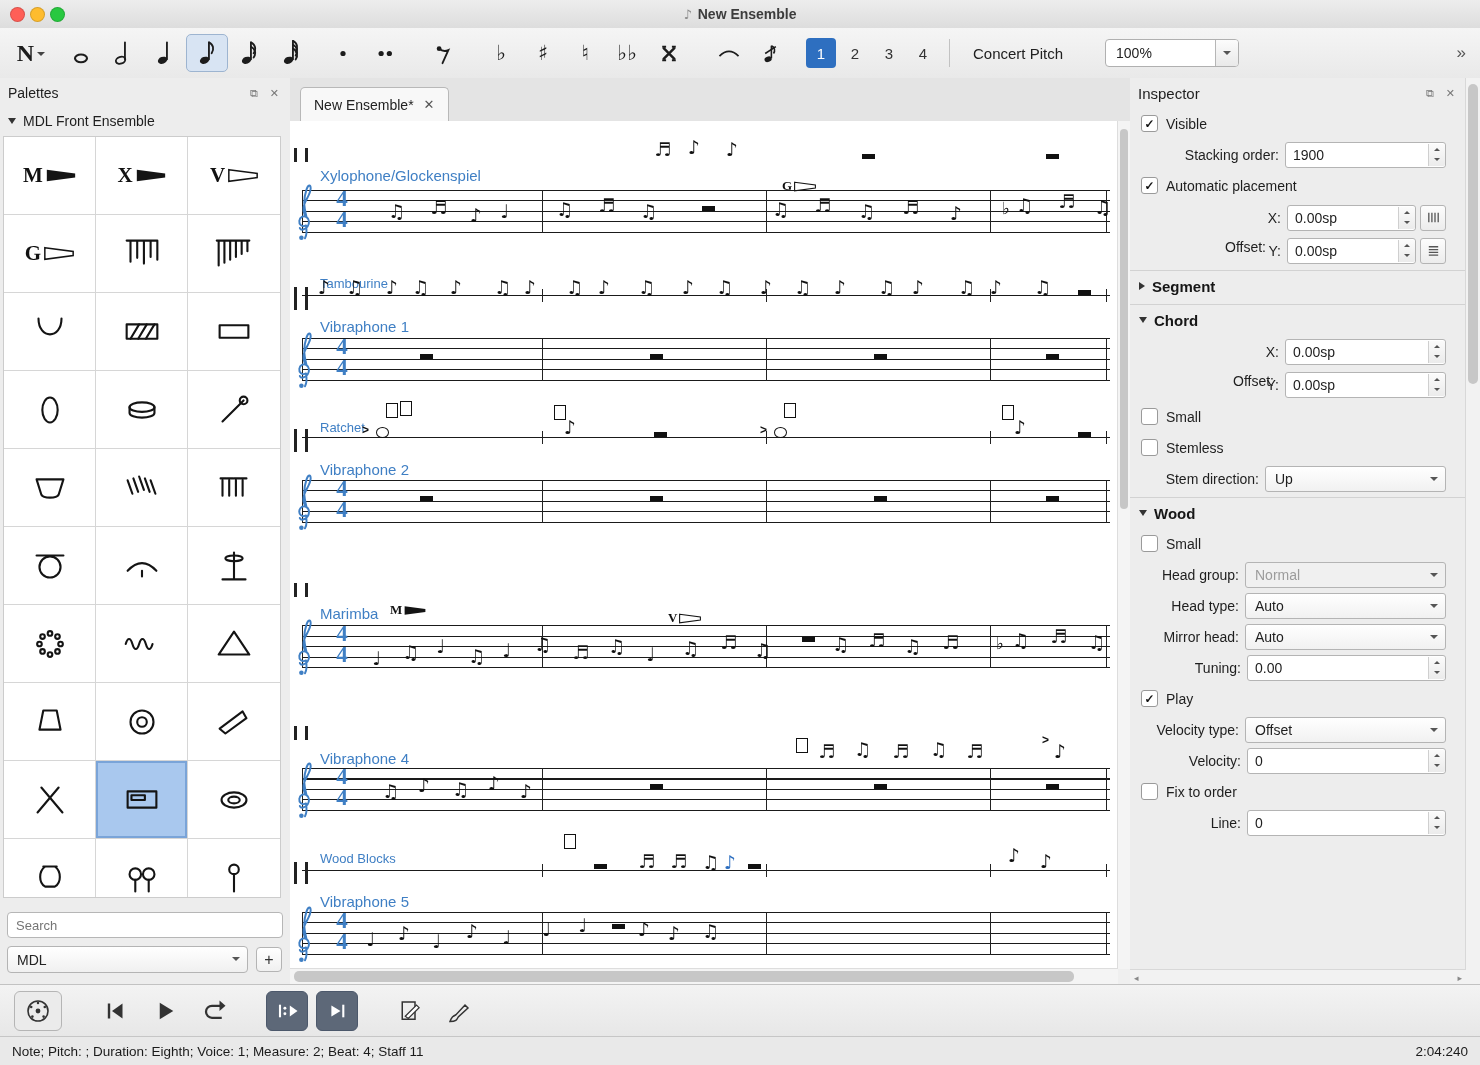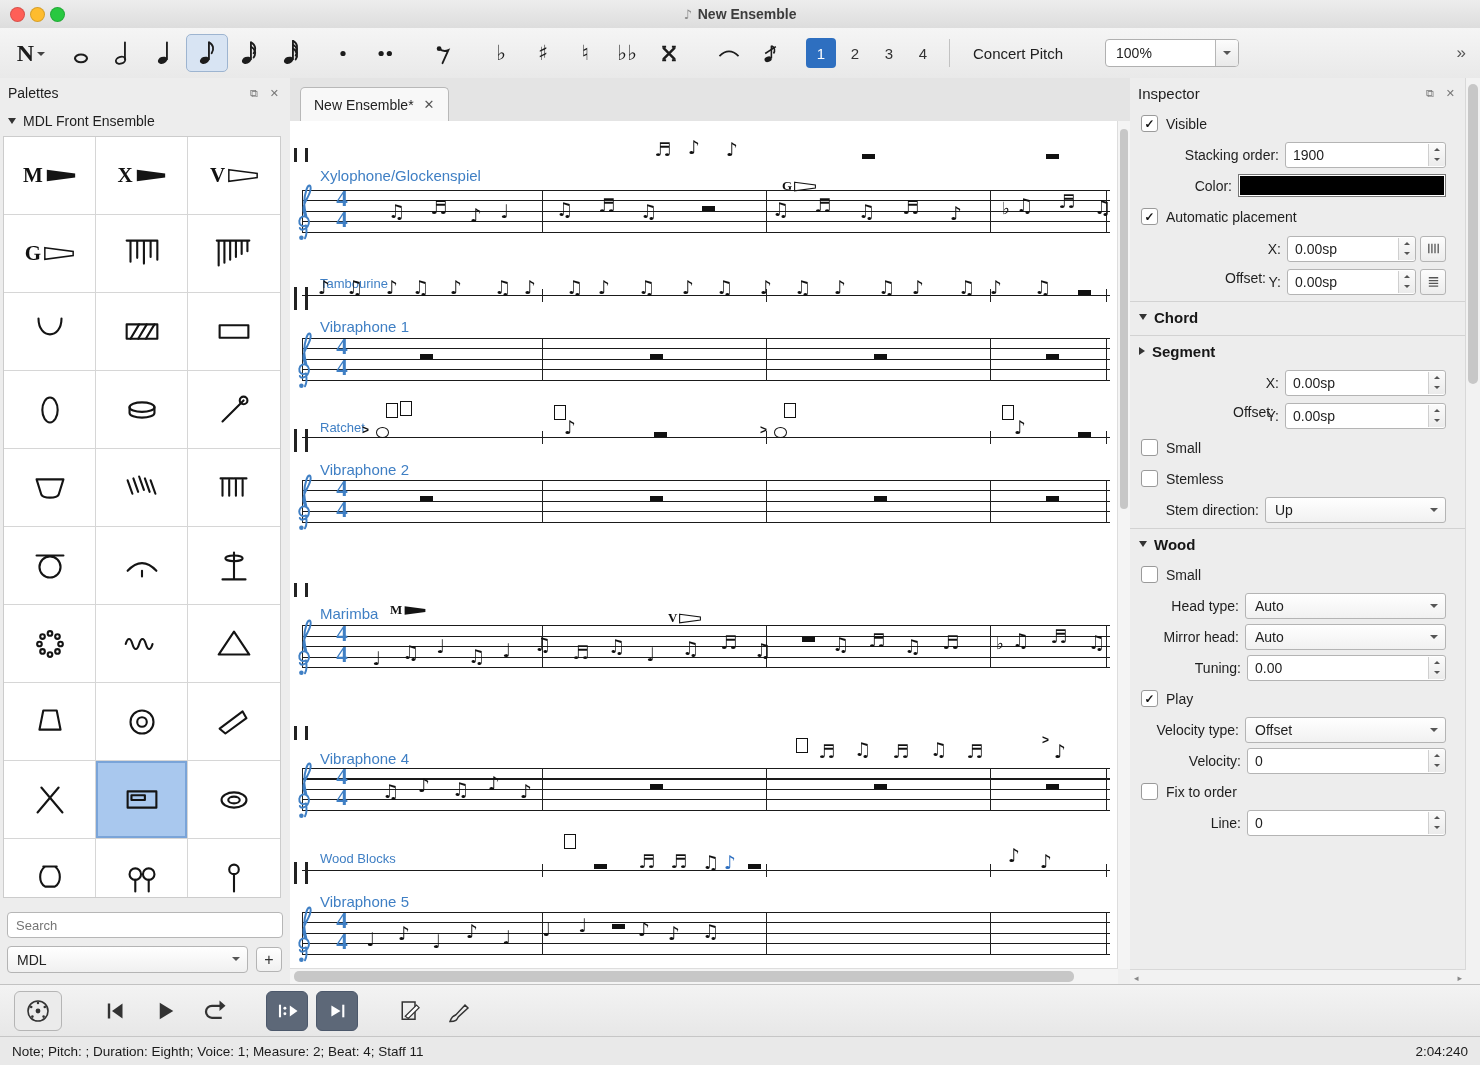--- a/index.html
+++ b/index.html
@@ -758,24 +758,20 @@
       <div class="irow">
         <span class="lab">Stacking order:</span>
         <span class="spin w150">
           <span class="sval">1900</span>
           <span class="sparr">
               <i class="up"></i>
               <i class="dnn"></i>
             </span>
         </span>
       </div>
-      <div class="irow">
-        <span class="lab">Color:</span>
-        <span class="swatch"></span>
-      </div>
       <div class="irow cbrow">
         <span class="cb">✓</span>
         <span class="cblab">Automatic placement</span>
       </div>
       <div class="offblock">
         <span class="offlab el">Offset:</span>
         <div class="irow" style="height:33px;">
           <span class="lab">X:</span>
           <span class="spin w120">
             <span class="sval">0.00sp</span>
@@ -801,27 +797,27 @@
           </span>
           <span class="minibtn">
               <svg viewBox="0 0 16 16">
                 <path d="M3 4h10M3 7h10M3 10h10M3 13h10" stroke="#555" stroke-width="1.4" fill="none"></path>
               </svg>
             </span>
         </div>
       </div>
 
       <div class="sect bt">
+        <span class="tri rt"></span>
+        <span>Segment</span>
+      </div>
+
+      <div class="sect bt">
         <span class="tri dn"></span>
         <span>Chord</span>
-      </div>
-
-      <div class="sect bt">
-        <span class="tri rt"></span>
-        <span>Segment</span>
       </div>
       <div class="offblock">
         <span class="offlab ch">Offset:</span>
         <div class="irow" style="height:33px;">
           <span class="lab">X:</span>
           <span class="spin w150">
             <span class="sval">0.00sp</span>
             <span class="sparr">
                 <i class="up"></i>
                 <i class="dnn"></i>
@@ -855,20 +851,27 @@
         </span>
       </div>
 
       <div class="sect bt">
         <span class="tri dn"></span>
         <span>Wood</span>
       </div>
       <div class="irow cbrow">
         <span class="cb"></span>
         <span class="cblab">Small</span>
+      </div>
+      <div class="irow">
+        <span class="lab">Head group:</span>
+        <span class="dd dis w190">
+          <span>Normal</span>
+            <span class="ar"></span>
+        </span>
       </div>
       <div class="irow">
         <span class="lab">Head type:</span>
         <span class="dd w190">
           <span>Auto</span>
             <span class="ar"></span>
         </span>
       </div>
       <div class="irow">
         <span class="lab">Mirror head:</span>

